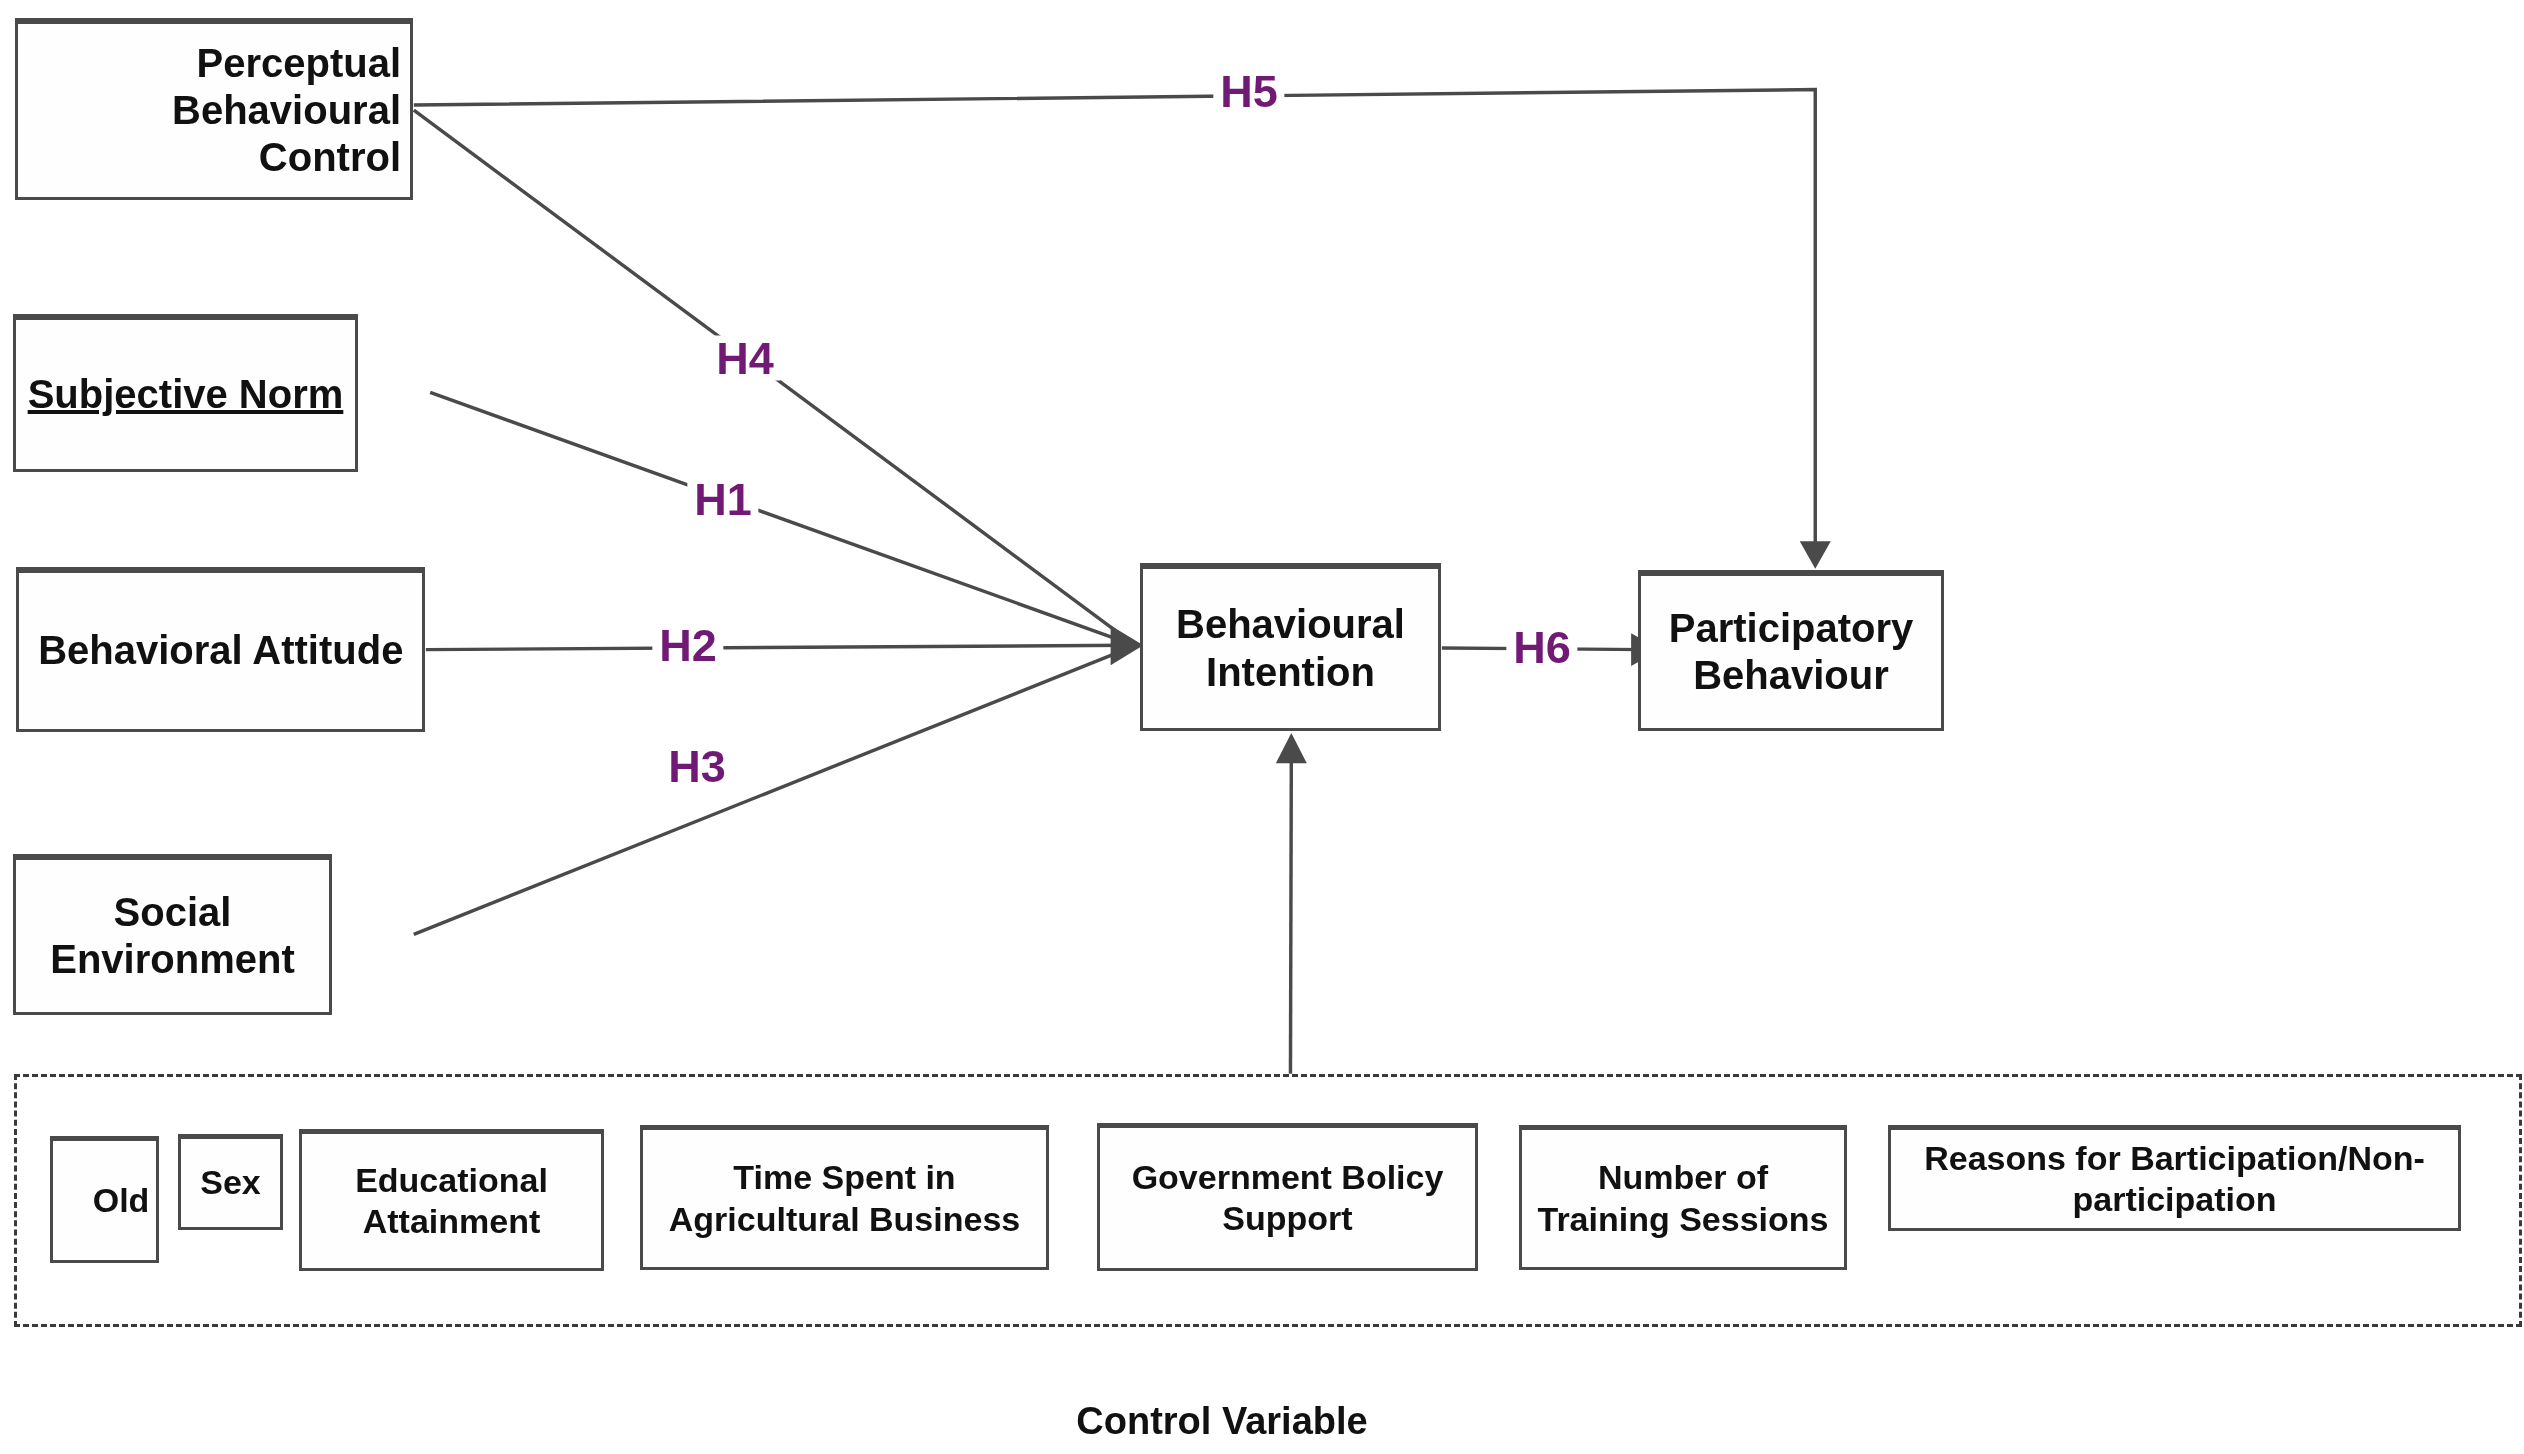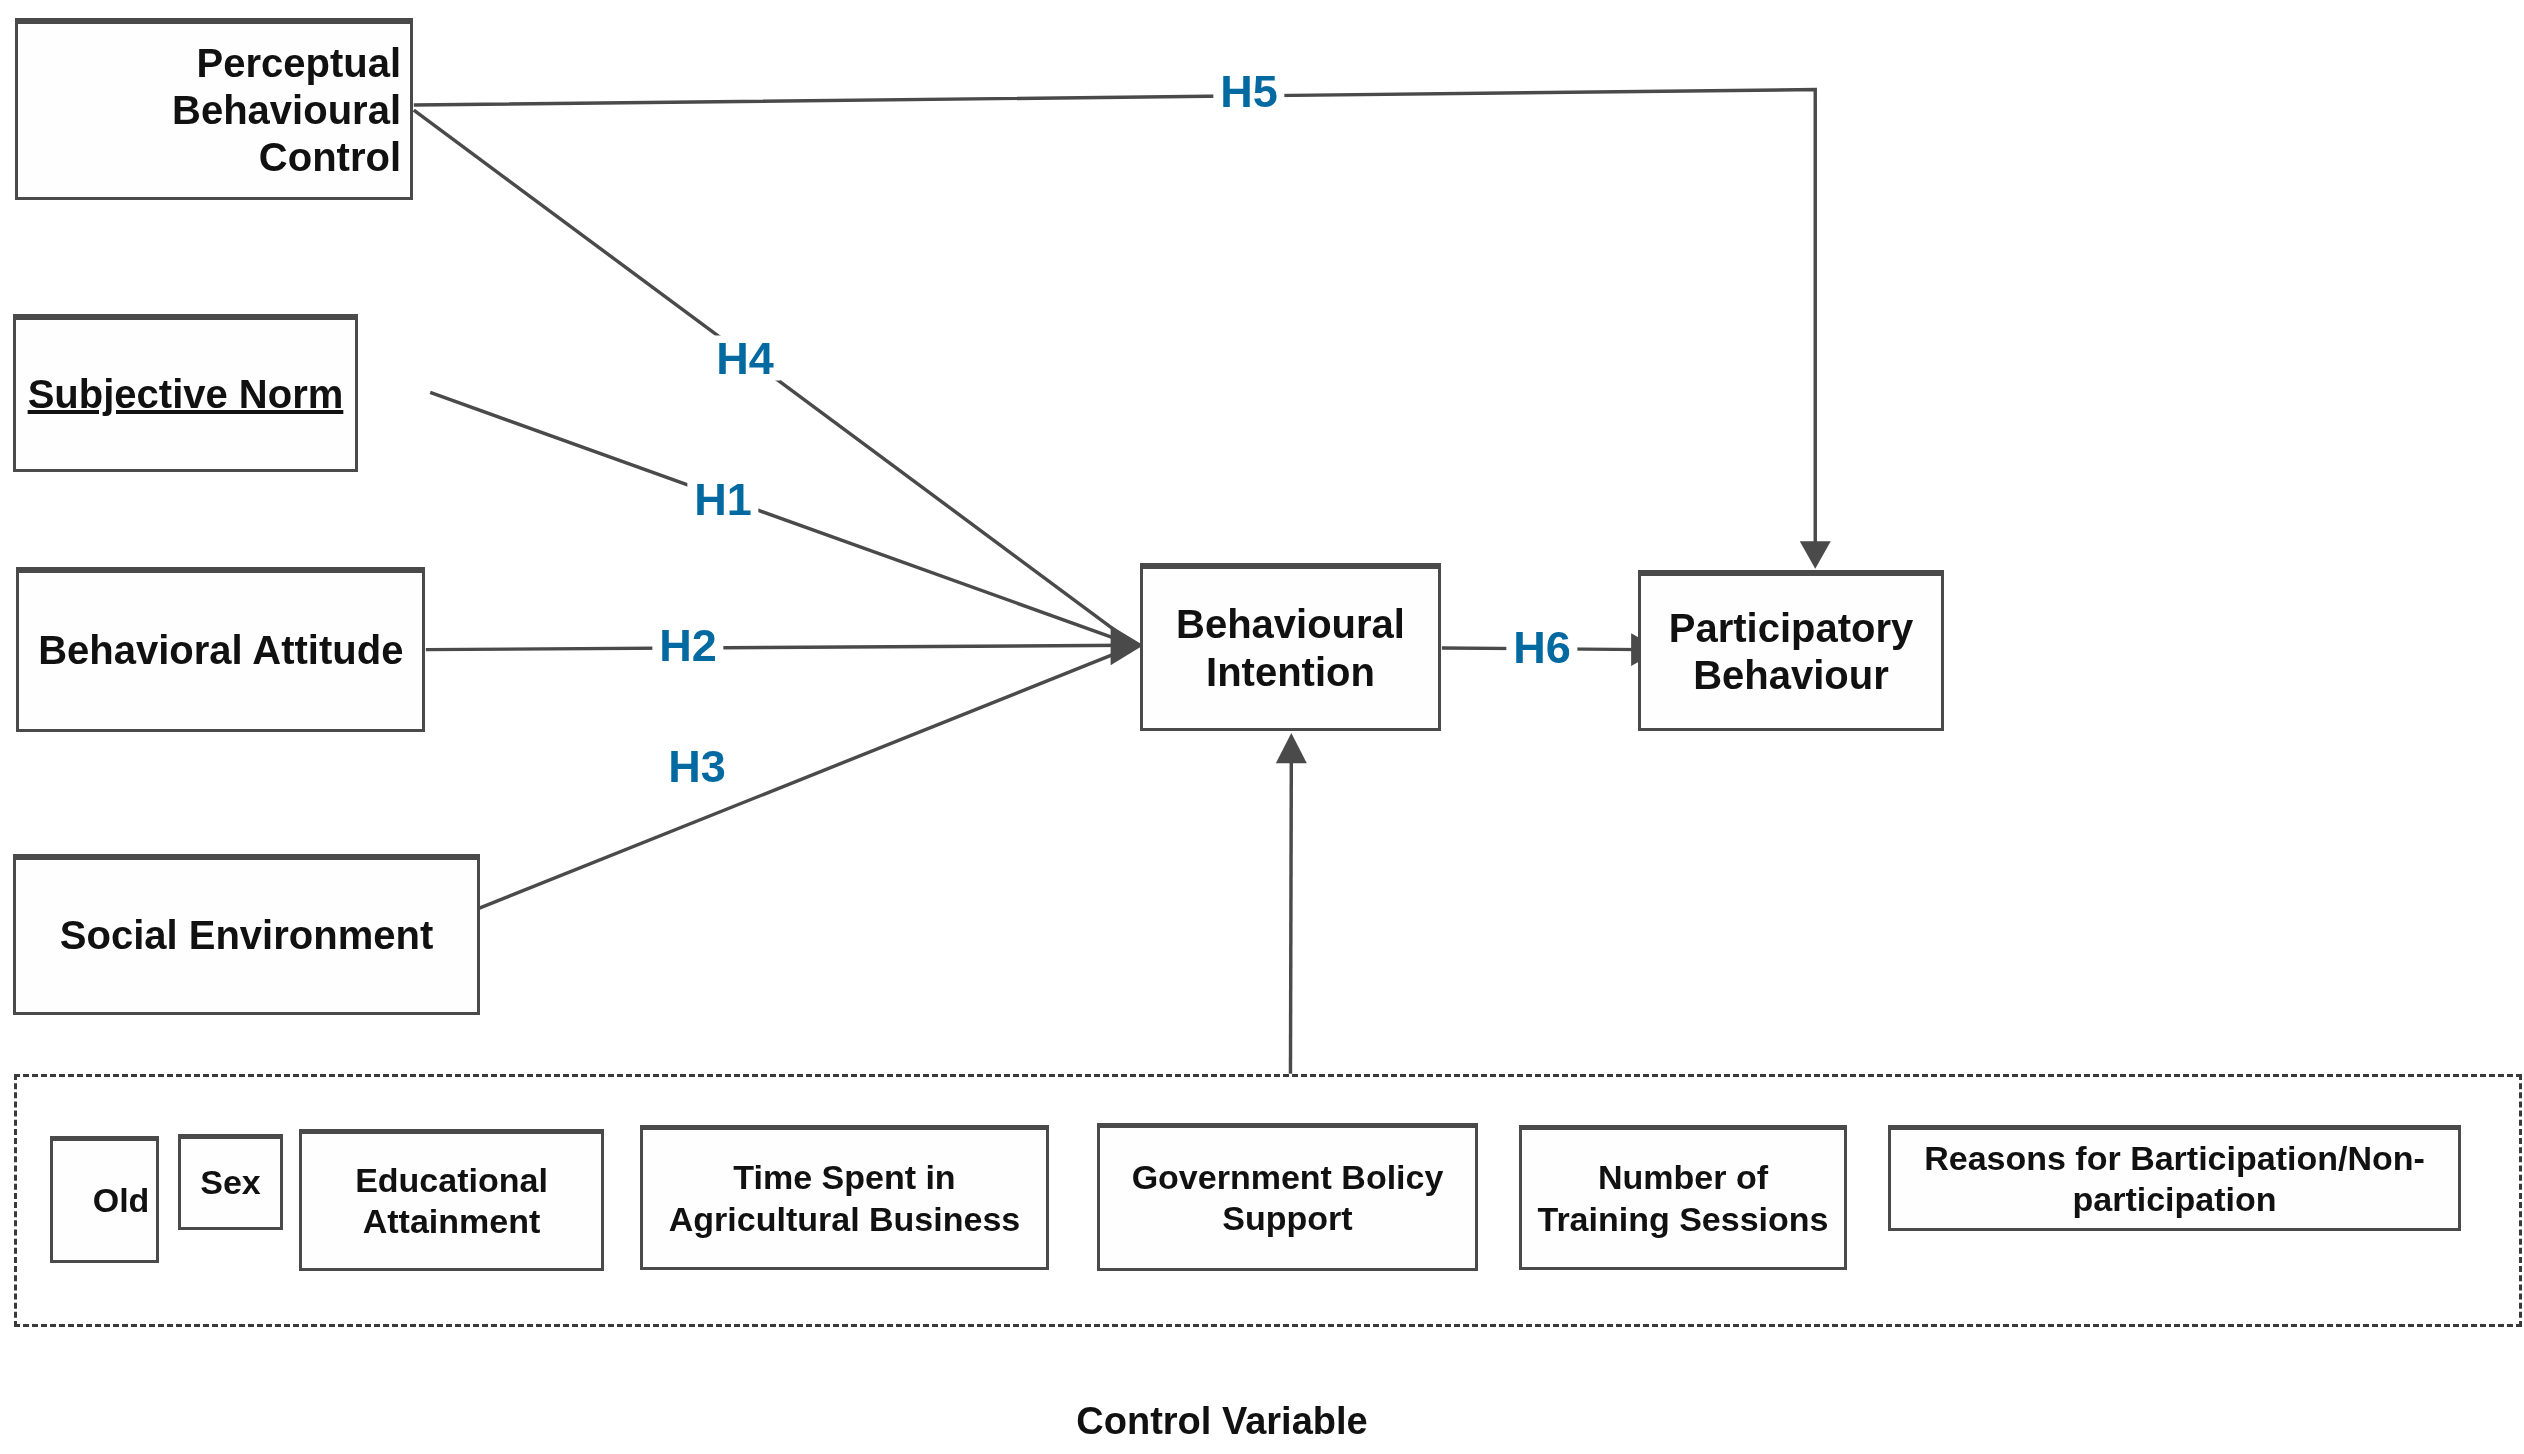--- a/index.html
+++ b/index.html
@@ -10,26 +10,26 @@
   svg.connectors{position:absolute;left:0;top:0;z-index:1;}
   .node{
     position:absolute;z-index:2;box-sizing:border-box;
     display:flex;align-items:center;justify-content:center;text-align:center;
     border:3.4px solid #4a4a4a;border-top-width:6px;background:#fefefe;
     font-weight:bold;font-size:40px;line-height:1.18;padding:3.4px 8.6px;
   }
   #n-pbc{left:14.6px;top:18px;width:398px;height:182px;text-align:right;}
   #n-sn {left:13px;top:314px;width:345px;height:158px;text-decoration:underline;}
   #n-ba {left:16.3px;top:567px;width:409px;height:165px;}
-  #n-se {left:13px;top:854px;width:467px;height:161px;}
+  #n-se {left:13px;top:854px;width:319px;height:161px;}
   #n-bi {left:1140px;top:563px;width:301px;height:168px;}
   #n-pb {left:1638px;top:570px;width:306px;height:161px;}
   .hlabel{
     position:absolute;z-index:3;transform:translate(-50%,-50%);
-    background:#ffffff;padding:0 6.9px;font-weight:bold;font-size:45px;color:#0369a1;
+    background:#ffffff;padding:0 6.9px;font-weight:bold;font-size:45px;color:#701a75;
     line-height:1;
   }
   #h-1{left:723px;top:499px;}
   #h-2{left:688px;top:645px;}
   #h-3{left:697px;top:766px;}
   #h-4{left:745px;top:358px;}
   #h-5{left:1249px;top:91px;}
   #h-6{left:1542px;top:647px;}
   .controls-frame{
     position:absolute;z-index:1;box-sizing:border-box;

